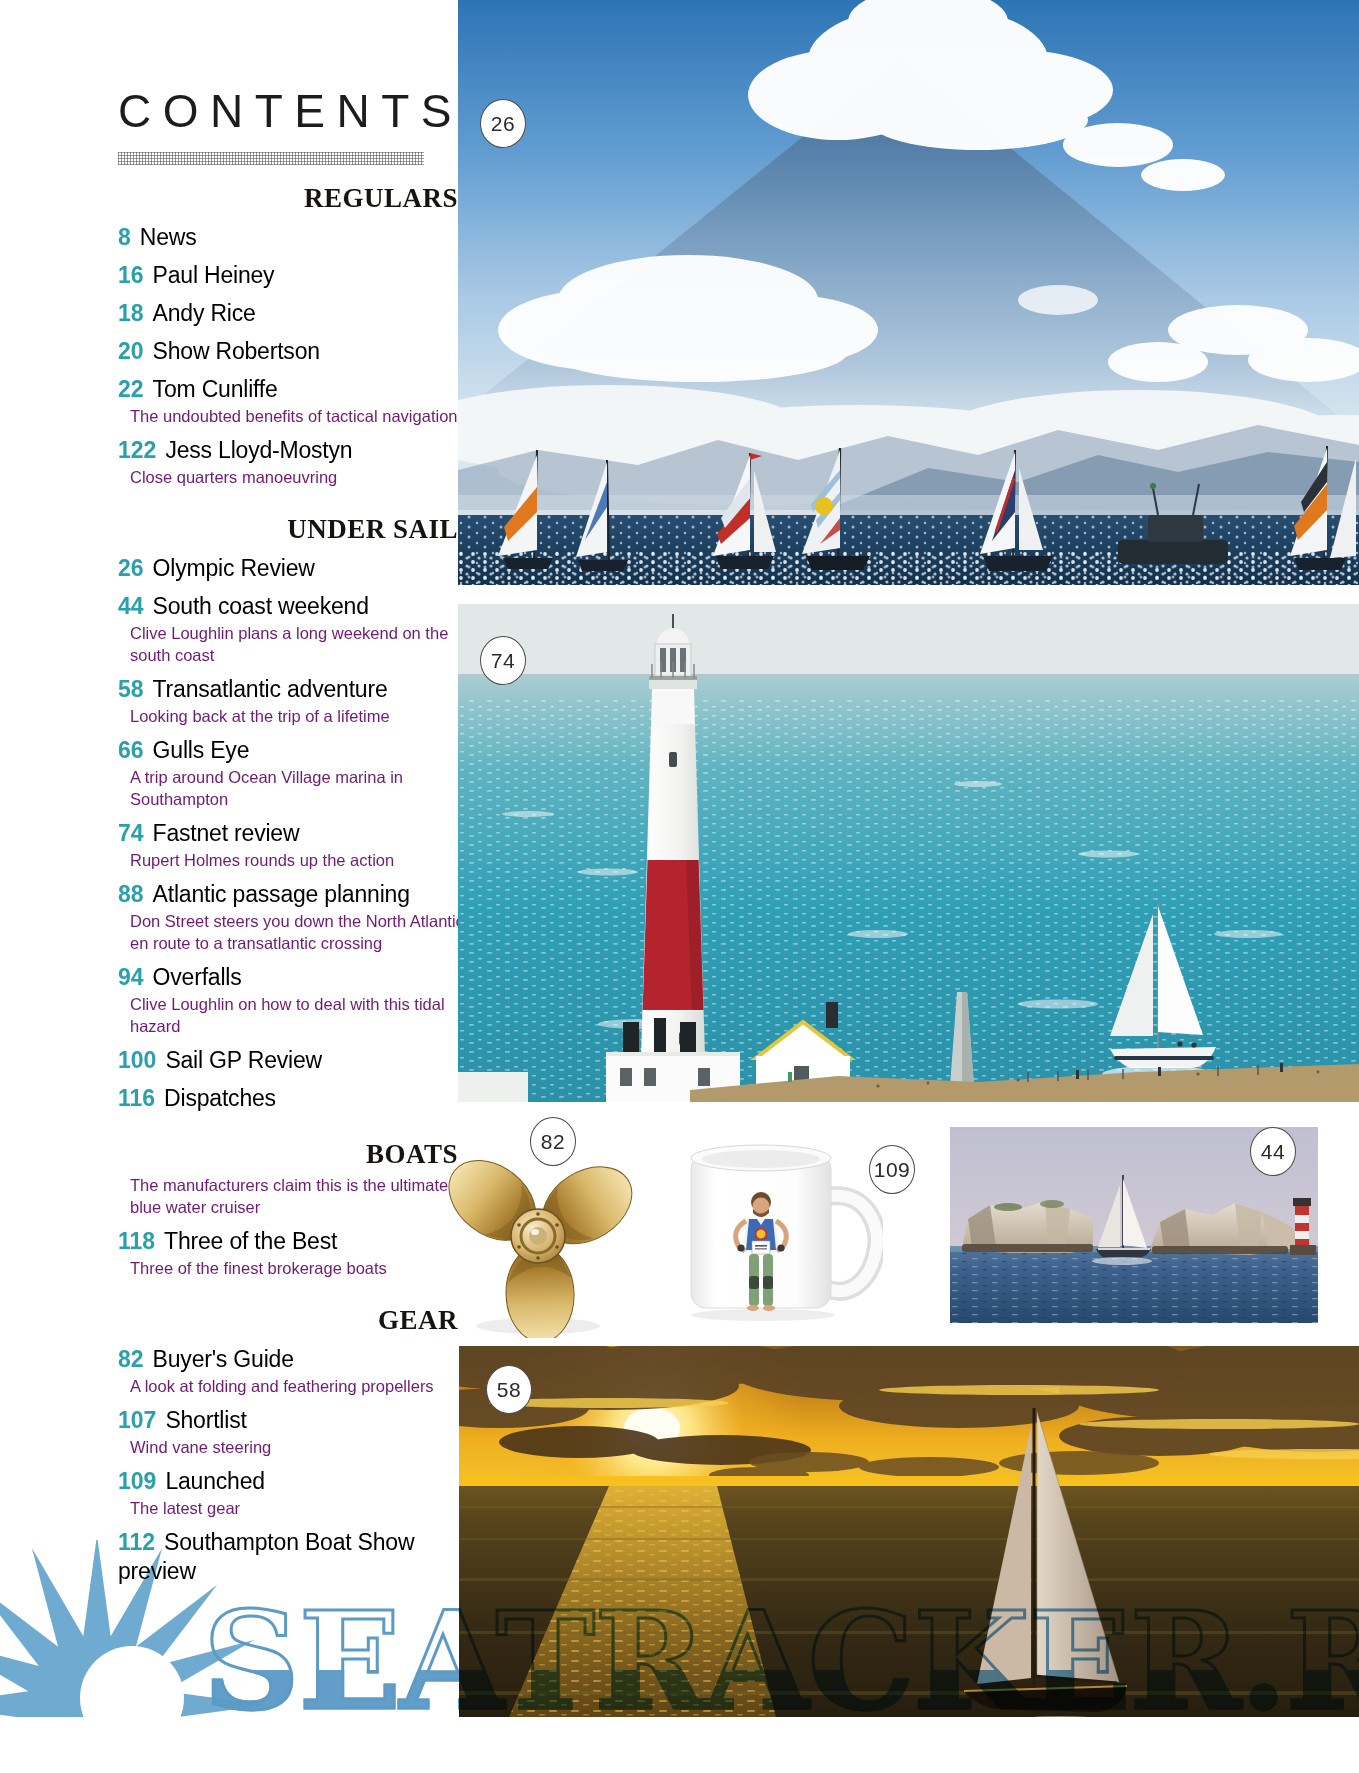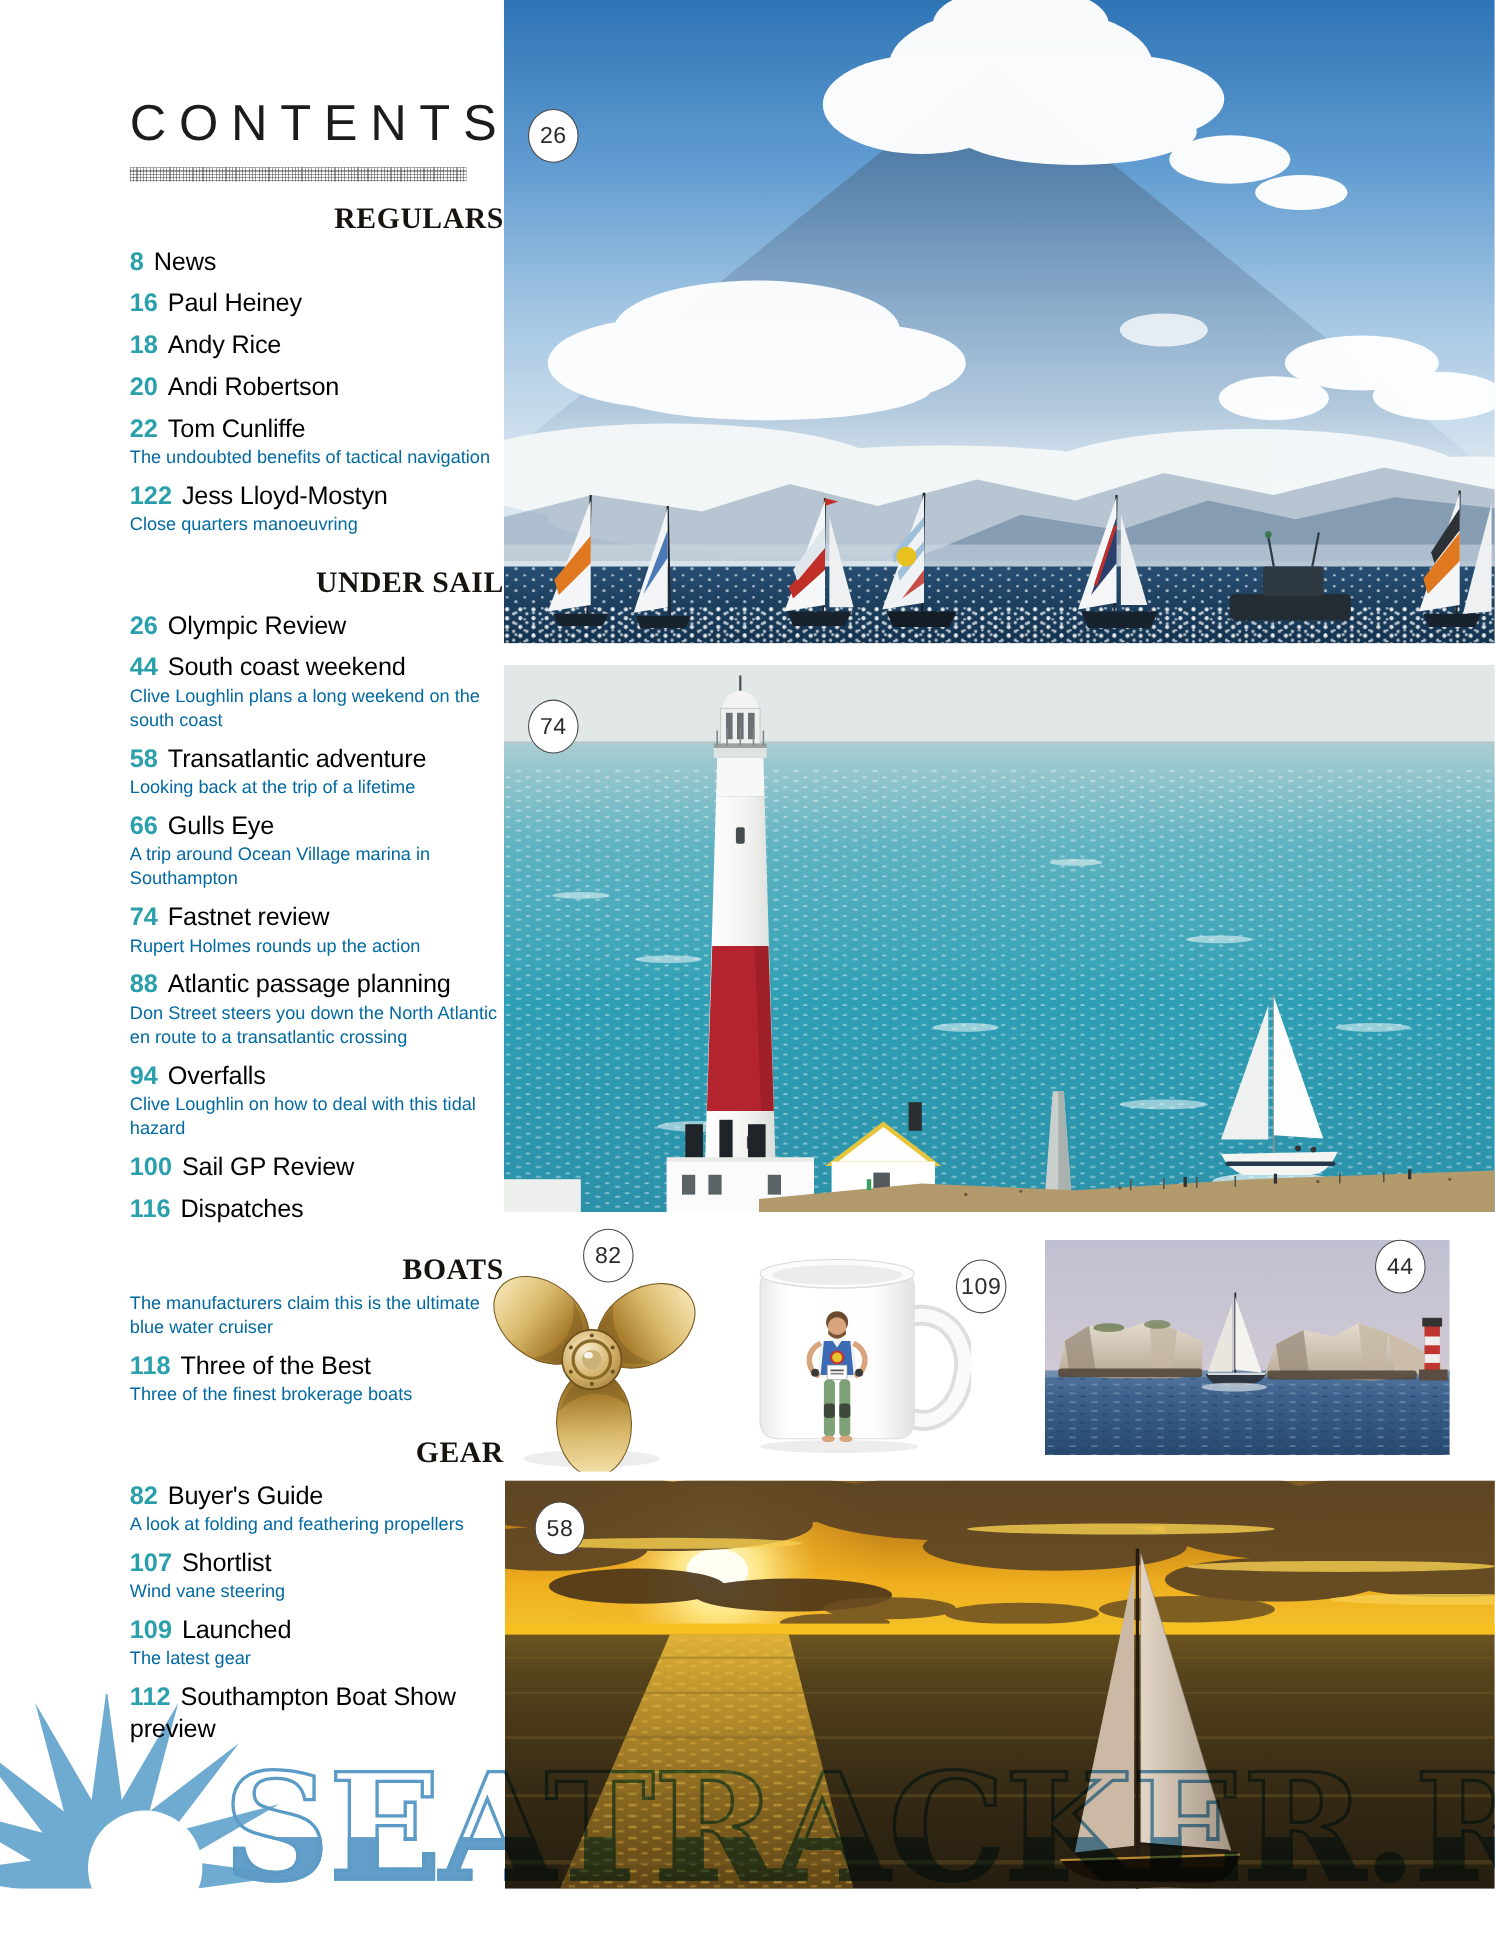--- a/index.html
+++ b/index.html
@@ -11,21 +11,21 @@
   .divider{width:306px;height:13px;margin-top:15px;
     background-image:
       repeating-linear-gradient(90deg, rgba(70,70,70,.55) 0 1px, transparent 1px 3px),
       repeating-linear-gradient(0deg, rgba(70,70,70,.5) 0 1px, transparent 1px 3px);}
   .sec{font-family:"Liberation Serif",serif;font-weight:700;font-size:27px;letter-spacing:.5px;
        color:#17130e;margin:26px 0 4px 0;text-align:right;}
   .sec.first{margin-top:18px;}
   .entry{margin-top:9px;line-height:29px;font-size:23px;}
   .num{color:#2aa0ac;font-weight:700;margin-right:9px;}
   .etitle{color:#000000;font-weight:400;letter-spacing:-.2px;}
-  .sub{font-size:16.5px;line-height:22px;color:#0369a1;margin-top:1px;width:336px;}
+  .sub{font-size:16.5px;line-height:22px;color:#701a75;margin-top:1px;width:336px;margin-left:12px;}
   
   .photo{position:absolute;overflow:hidden;}
   .photo svg{display:block;}
   
   .badge{position:absolute;width:44px;height:47px;border-radius:50%;background:#fff;
          border:1.5px solid #4a4a4a;display:flex;align-items:center;justify-content:center;
          font:300 21px "Liberation Sans",sans-serif;color:#2b2b2b;z-index:20;letter-spacing:.5px;}
   
   .watermark{position:absolute;inset:0;z-index:40;pointer-events:none;mix-blend-mode:multiply;}
   .wm-text{position:absolute;left:203px;top:1594px;white-space:nowrap;line-height:1;
@@ -42,21 +42,21 @@
 <div class="page">
 
   <div class="toc">
     <div class="mag-title">CONTENTS</div>
     <div class="divider"></div>
     <div id="toc-sections">
         <div class="sec first">REGULARS</div>
         <div class="entry"><span class="num">8</span><span class="etitle">News</span></div>
         <div class="entry"><span class="num">16</span><span class="etitle">Paul Heiney</span></div>
         <div class="entry"><span class="num">18</span><span class="etitle">Andy Rice</span></div>
-        <div class="entry"><span class="num">20</span><span class="etitle">Andi Robertson</span></div>
+        <div class="entry"><span class="num">20</span><span class="etitle">Show Robertson</span></div>
         <div class="entry"><span class="num">22</span><span class="etitle">Tom Cunliffe</span></div>
         <div class="sub">The undoubted benefits of tactical navigation</div>
         <div class="entry"><span class="num">122</span><span class="etitle">Jess Lloyd-Mostyn</span></div>
         <div class="sub">Close quarters manoeuvring</div>
         <div class="sec">UNDER SAIL</div>
         <div class="entry"><span class="num">26</span><span class="etitle">Olympic Review</span></div>
         <div class="entry"><span class="num">44</span><span class="etitle">South coast weekend</span></div>
         <div class="sub">Clive Loughlin plans a long weekend on the south coast</div>
         <div class="entry"><span class="num">58</span><span class="etitle">Transatlantic adventure</span></div>
         <div class="sub">Looking back at the trip of a lifetime</div>

